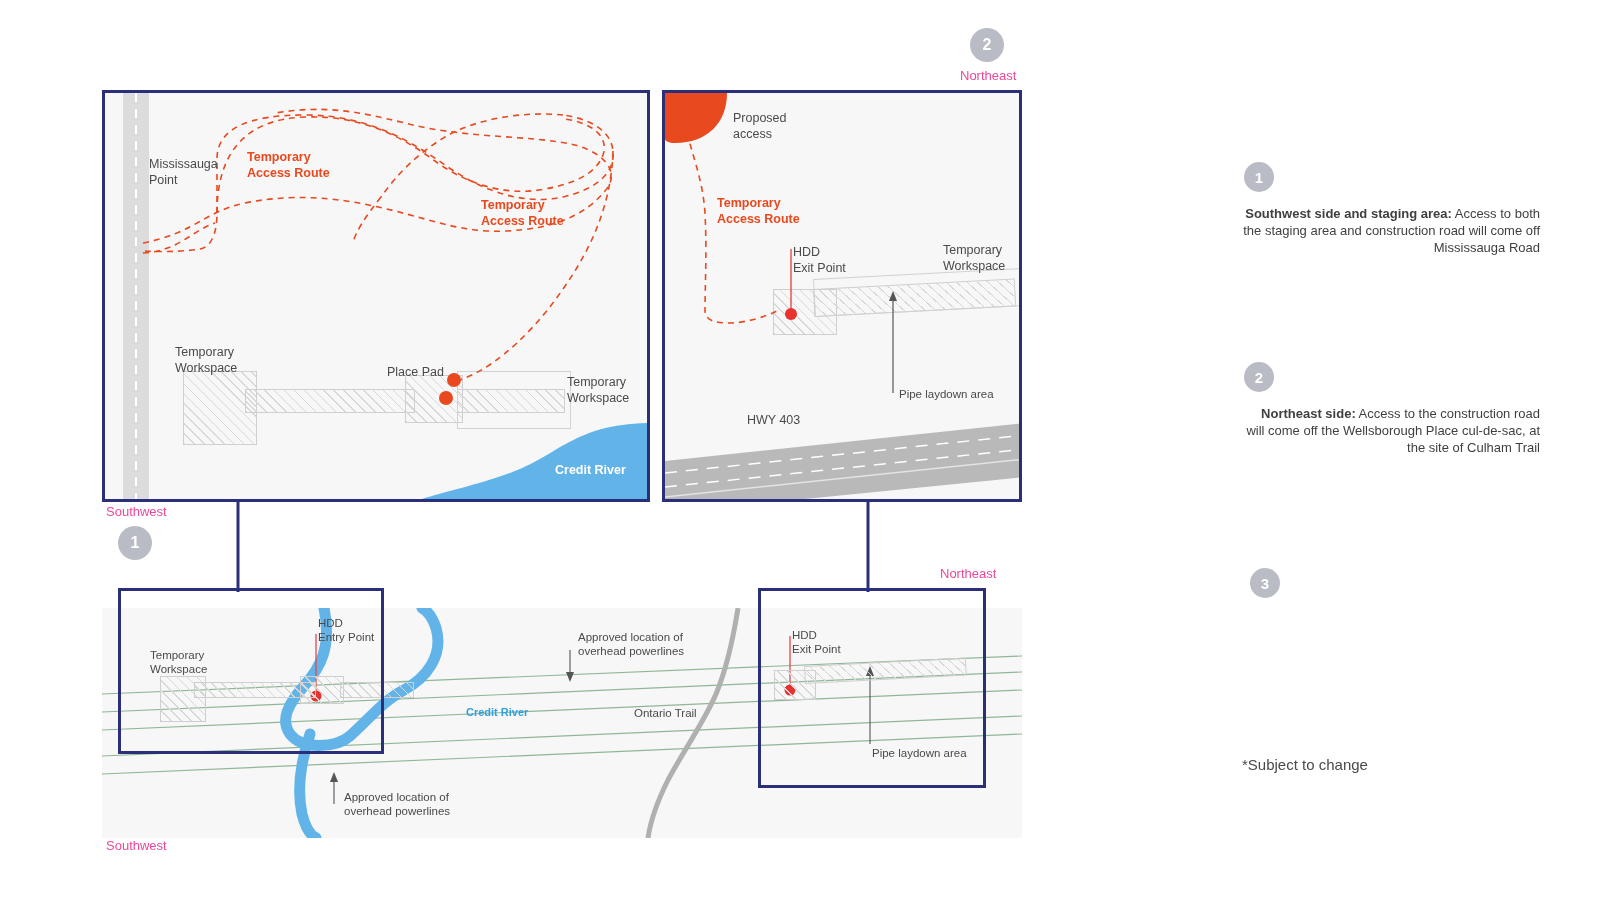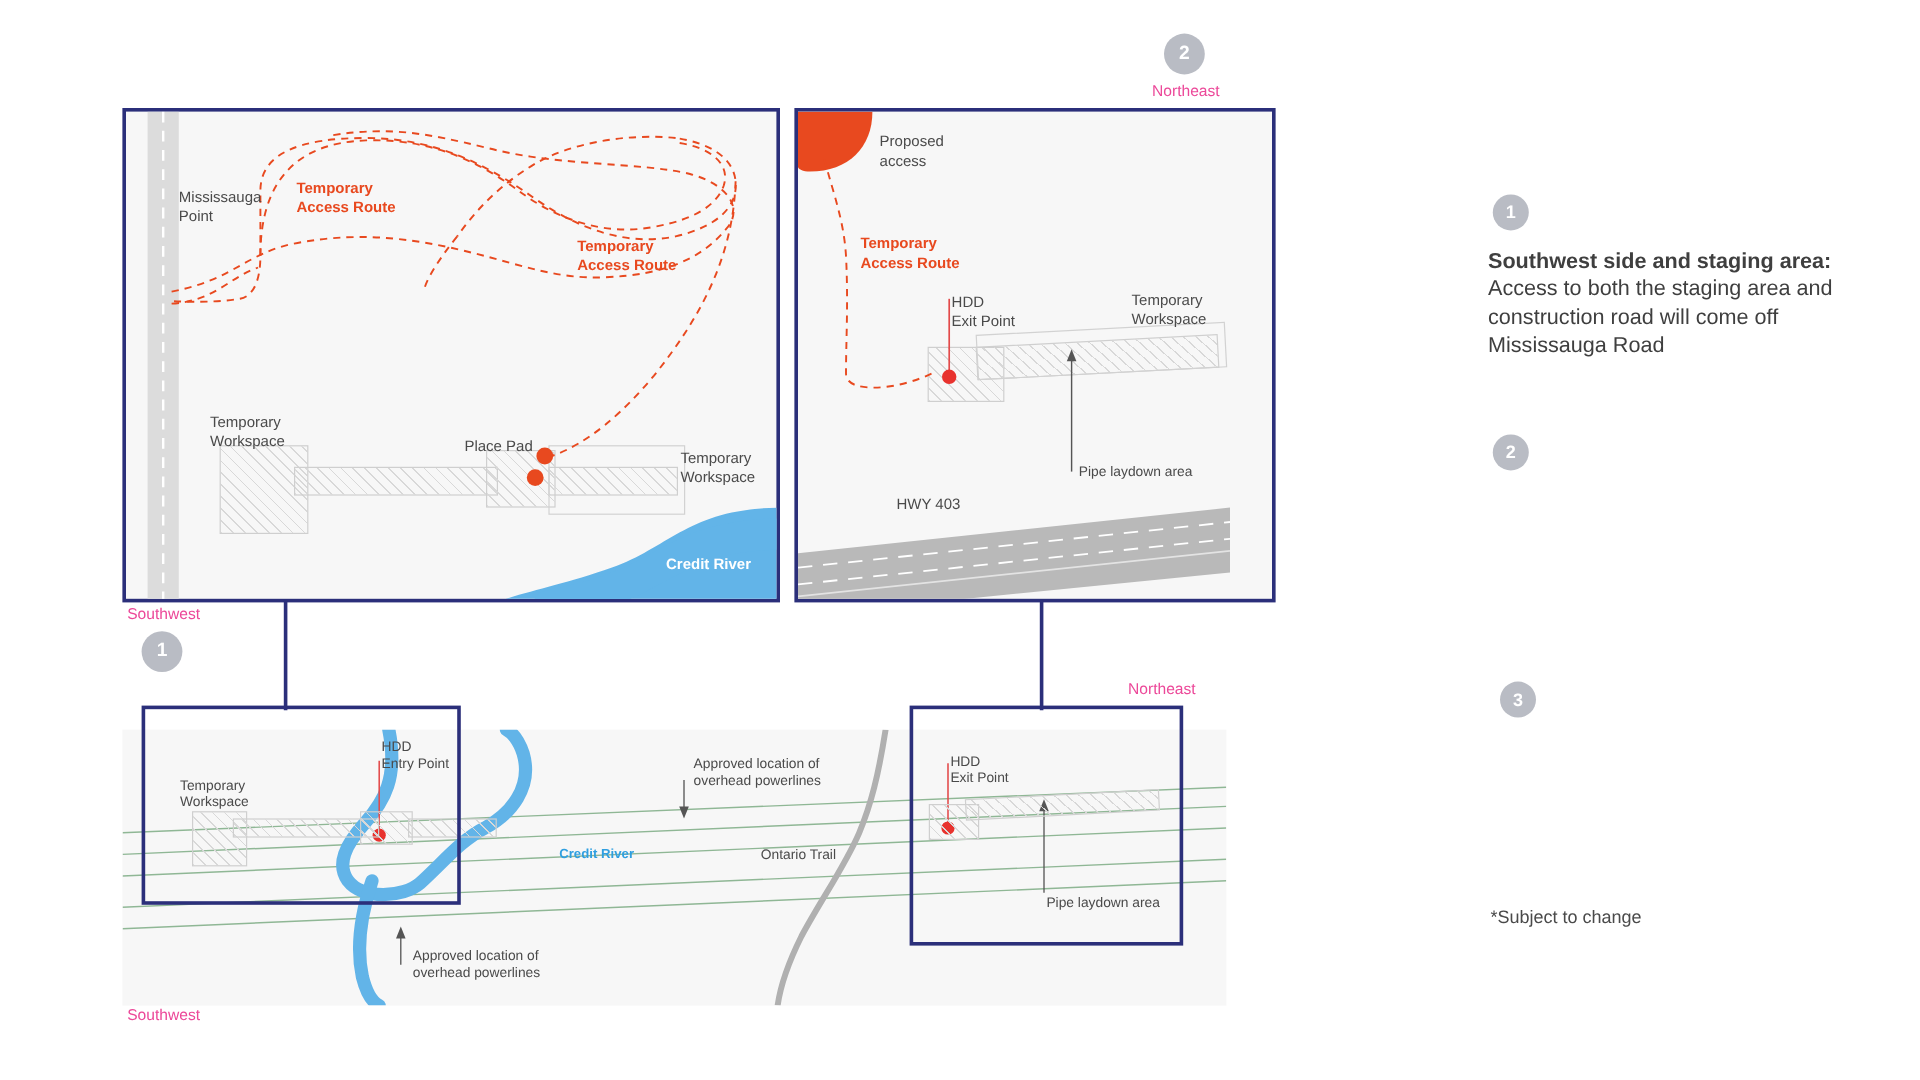--- a/index.html
+++ b/index.html
@@ -31,21 +31,21 @@
   .hatch{
     background-image:repeating-linear-gradient(45deg,#d8d8d8 0,#d8d8d8 1px,transparent 1px,transparent 7px);
     border:1px solid #cfcfcf;
   }
   .plainbox{border:1px solid #d2d2d2;background:transparent;}
 
   
   .side{position:absolute;left:1240px;top:0;width:330px;}
   .side-item{position:absolute;width:300px;}
   .side-head{font-weight:bold;}
-  .side-text{font-size:18px;line-height:1.3;color:#3f3f3f;}
+  .side-text{font-size:13px;line-height:1.3;color:#3f3f3f;text-align:right;}
   .note{font-size:15px;color:#4a4a4a;}
 
   
   svg{display:block;}
   .noevents{pointer-events:none;}
 </style>
 </head>
 <body>
 
 <div class="stage">
@@ -96,21 +96,21 @@
   <div class="abs corner-label" style="left:106px;top:504px;">Southwest</div>
   <div class="abs circ" style="left:118px;top:526px;">1</div>
 
   <svg class="abs noevents" style="left:230px;top:500px;" width="30" height="92">
     <line x1="8" y1="0" x2="8" y2="92" stroke="#2b2f7a" stroke-width="3"></line>
   </svg>
 
   <div class="abs circ" style="left:970px;top:28px;">2</div>
   <div class="abs corner-label" style="left:960px;top:68px;">Northeast</div>
 
-  <div class="abs navy-frame map-bg" style="left:662px;top:90px;width:401px;height:412px;overflow:hidden;">
+  <div class="abs navy-frame map-bg" style="left:662px;top:90px;width:360px;height:412px;overflow:hidden;">
 
     <svg class="abs noevents" style="left:0;top:0;" width="360" height="412">
       <path d="M 0 0 L 62 0 C 62 30 42 50 10 50 C 4 50 0 48 0 46 Z" fill="#e8491f"></path>
 
       <path d="M 0 368 L 360 330 L 360 384 L 0 420 Z" fill="#b9b9b9"></path>
       <path d="M 0 380 L 360 342" stroke="#ffffff" stroke-width="1.5" stroke-dasharray="12,9" fill="none"></path>
       <path d="M 0 394 L 360 356" stroke="#ffffff" stroke-width="1.5" stroke-dasharray="12,9" fill="none"></path>
       <path d="M 0 404 L 360 366" stroke="#ffffff" stroke-width="1.5" fill="none" opacity="0.6"></path>
     </svg>
 
@@ -205,20 +205,23 @@
 
     <div class="side-item" style="left:0;top:162px;">
       <div class="circ circ-sm" style="margin-left:4px;">1</div>
       <div class="side-text" style="margin-top:14px;">
         <span class="side-head">Southwest side and staging area:</span><span> Access to both the staging area and construction road will come off Mississauga Road</span>
       </div>
     </div>
 
     <div class="side-item" style="left:0;top:362px;">
       <div class="circ circ-sm" style="margin-left:4px;">2</div>
+      <div class="side-text" style="margin-top:14px;">
+        <span class="side-head">Northeast side:</span><span> Access to the construction road will come off the Wellsborough Place cul-de-sac, at the site of Culham Trail</span>
+      </div>
     </div>
 
     <div class="side-item" style="left:0;top:568px;">
       <div class="circ circ-sm" style="margin-left:10px;">3</div>
     </div>
 
     <div class="side-item note" style="left:2px;top:756px;">*Subject to change</div>
   </div>
 
 </div>

